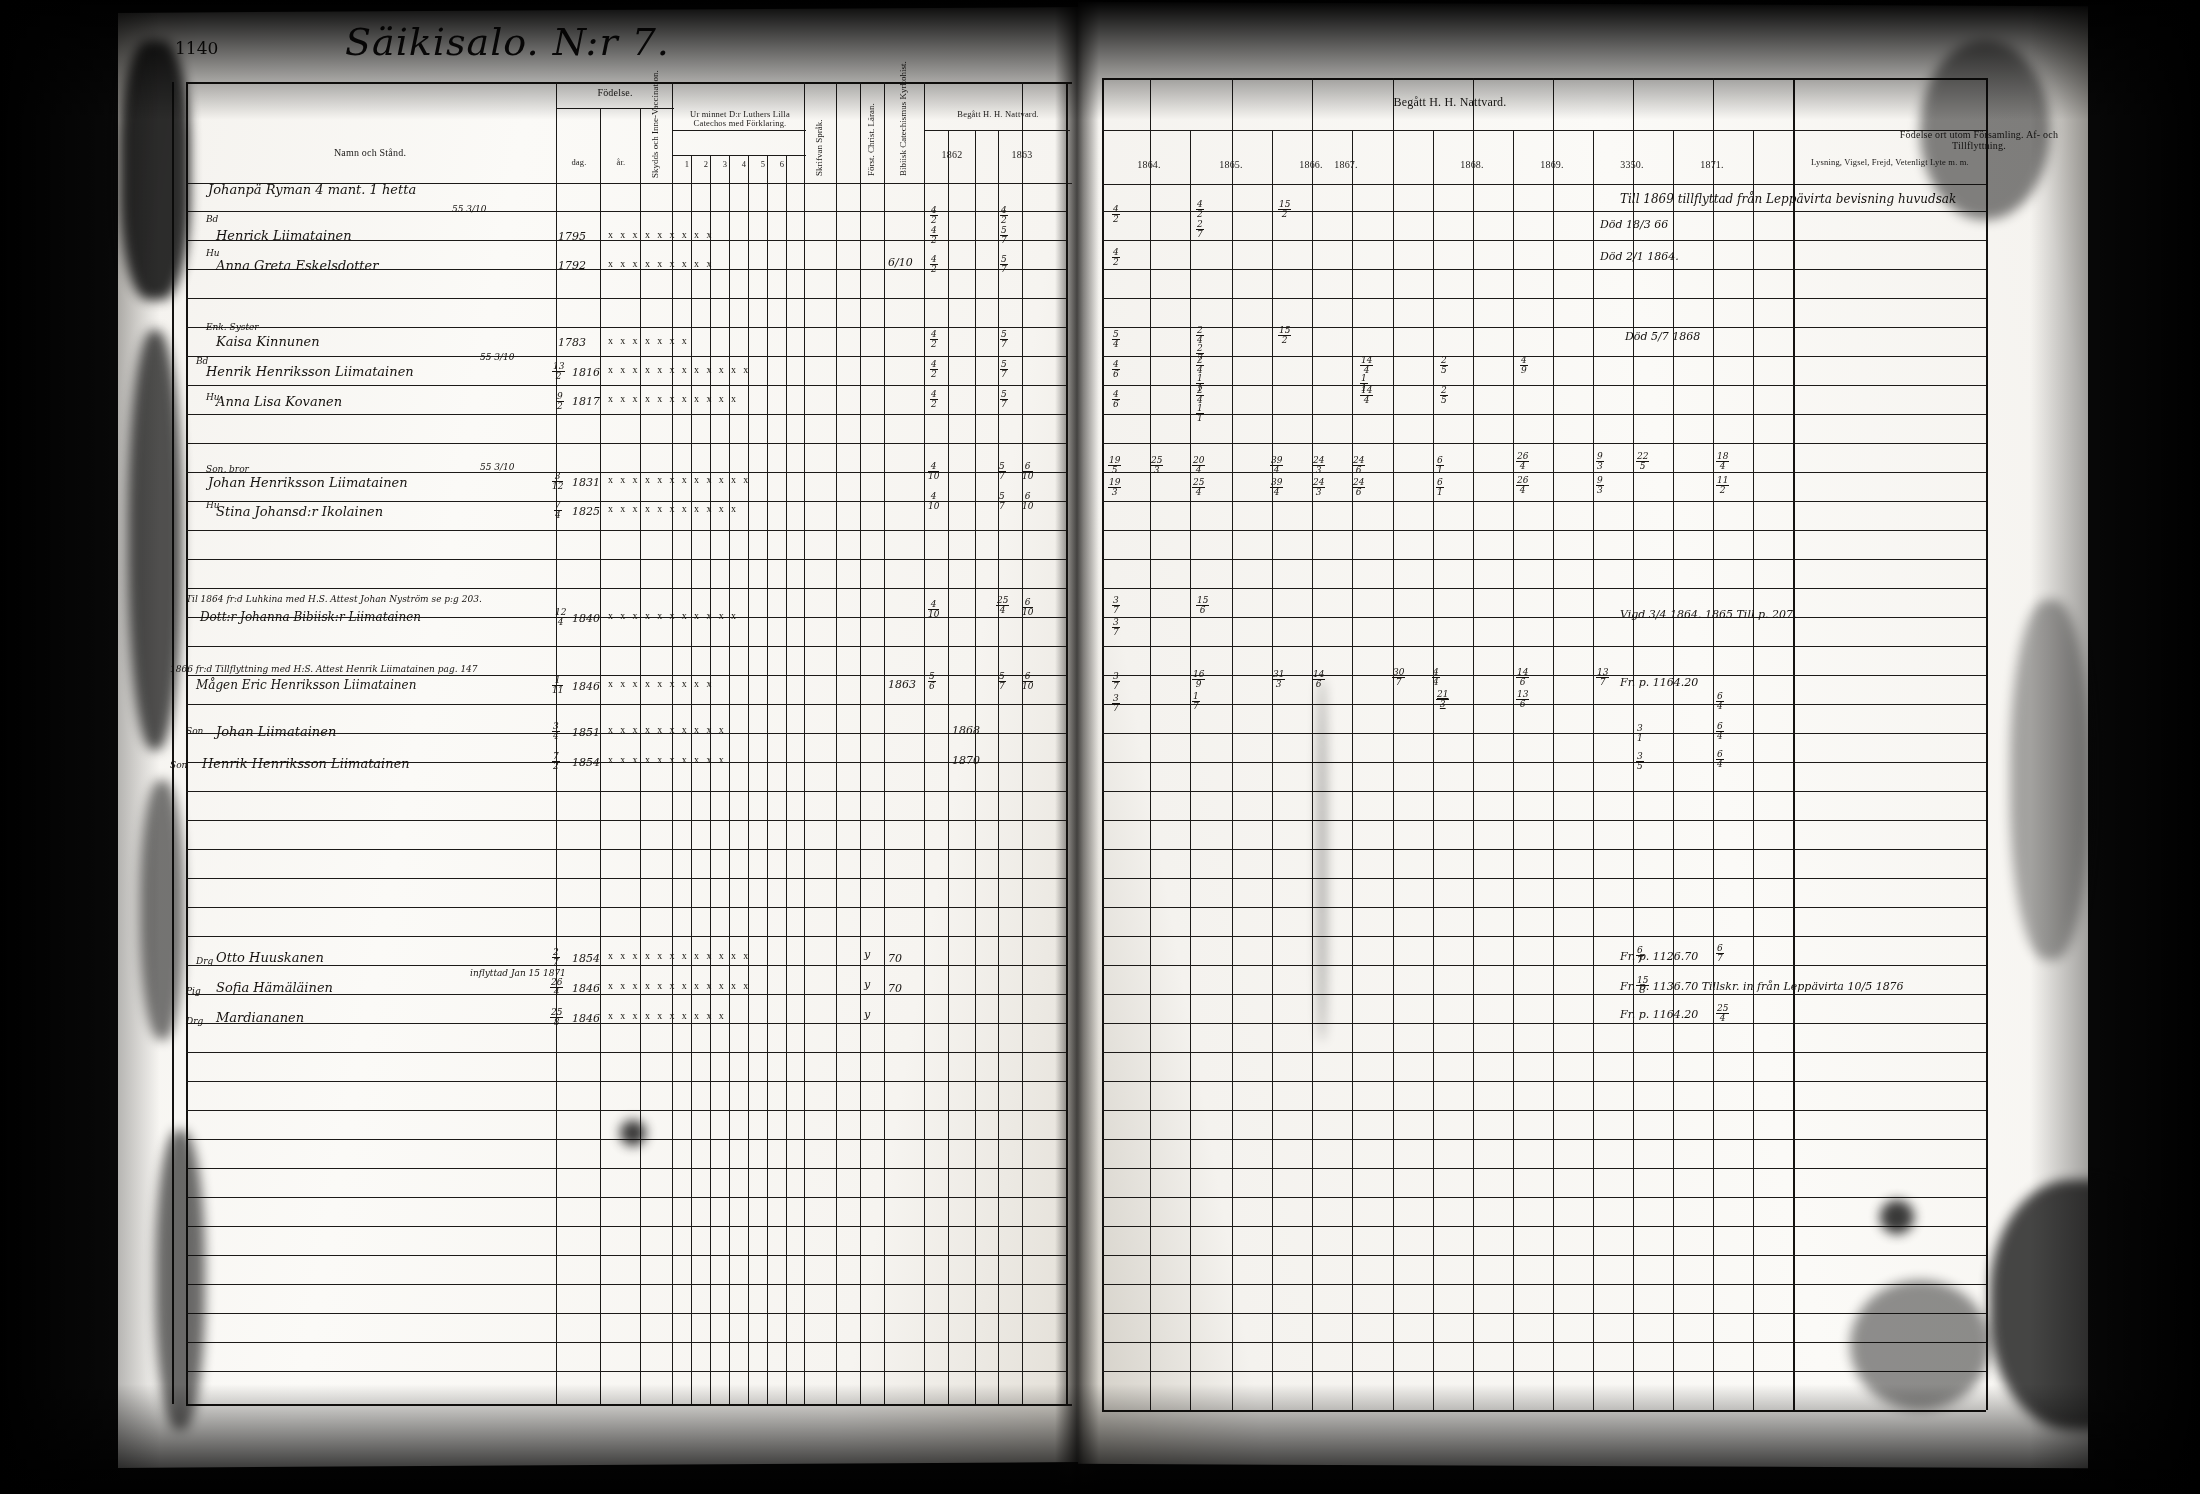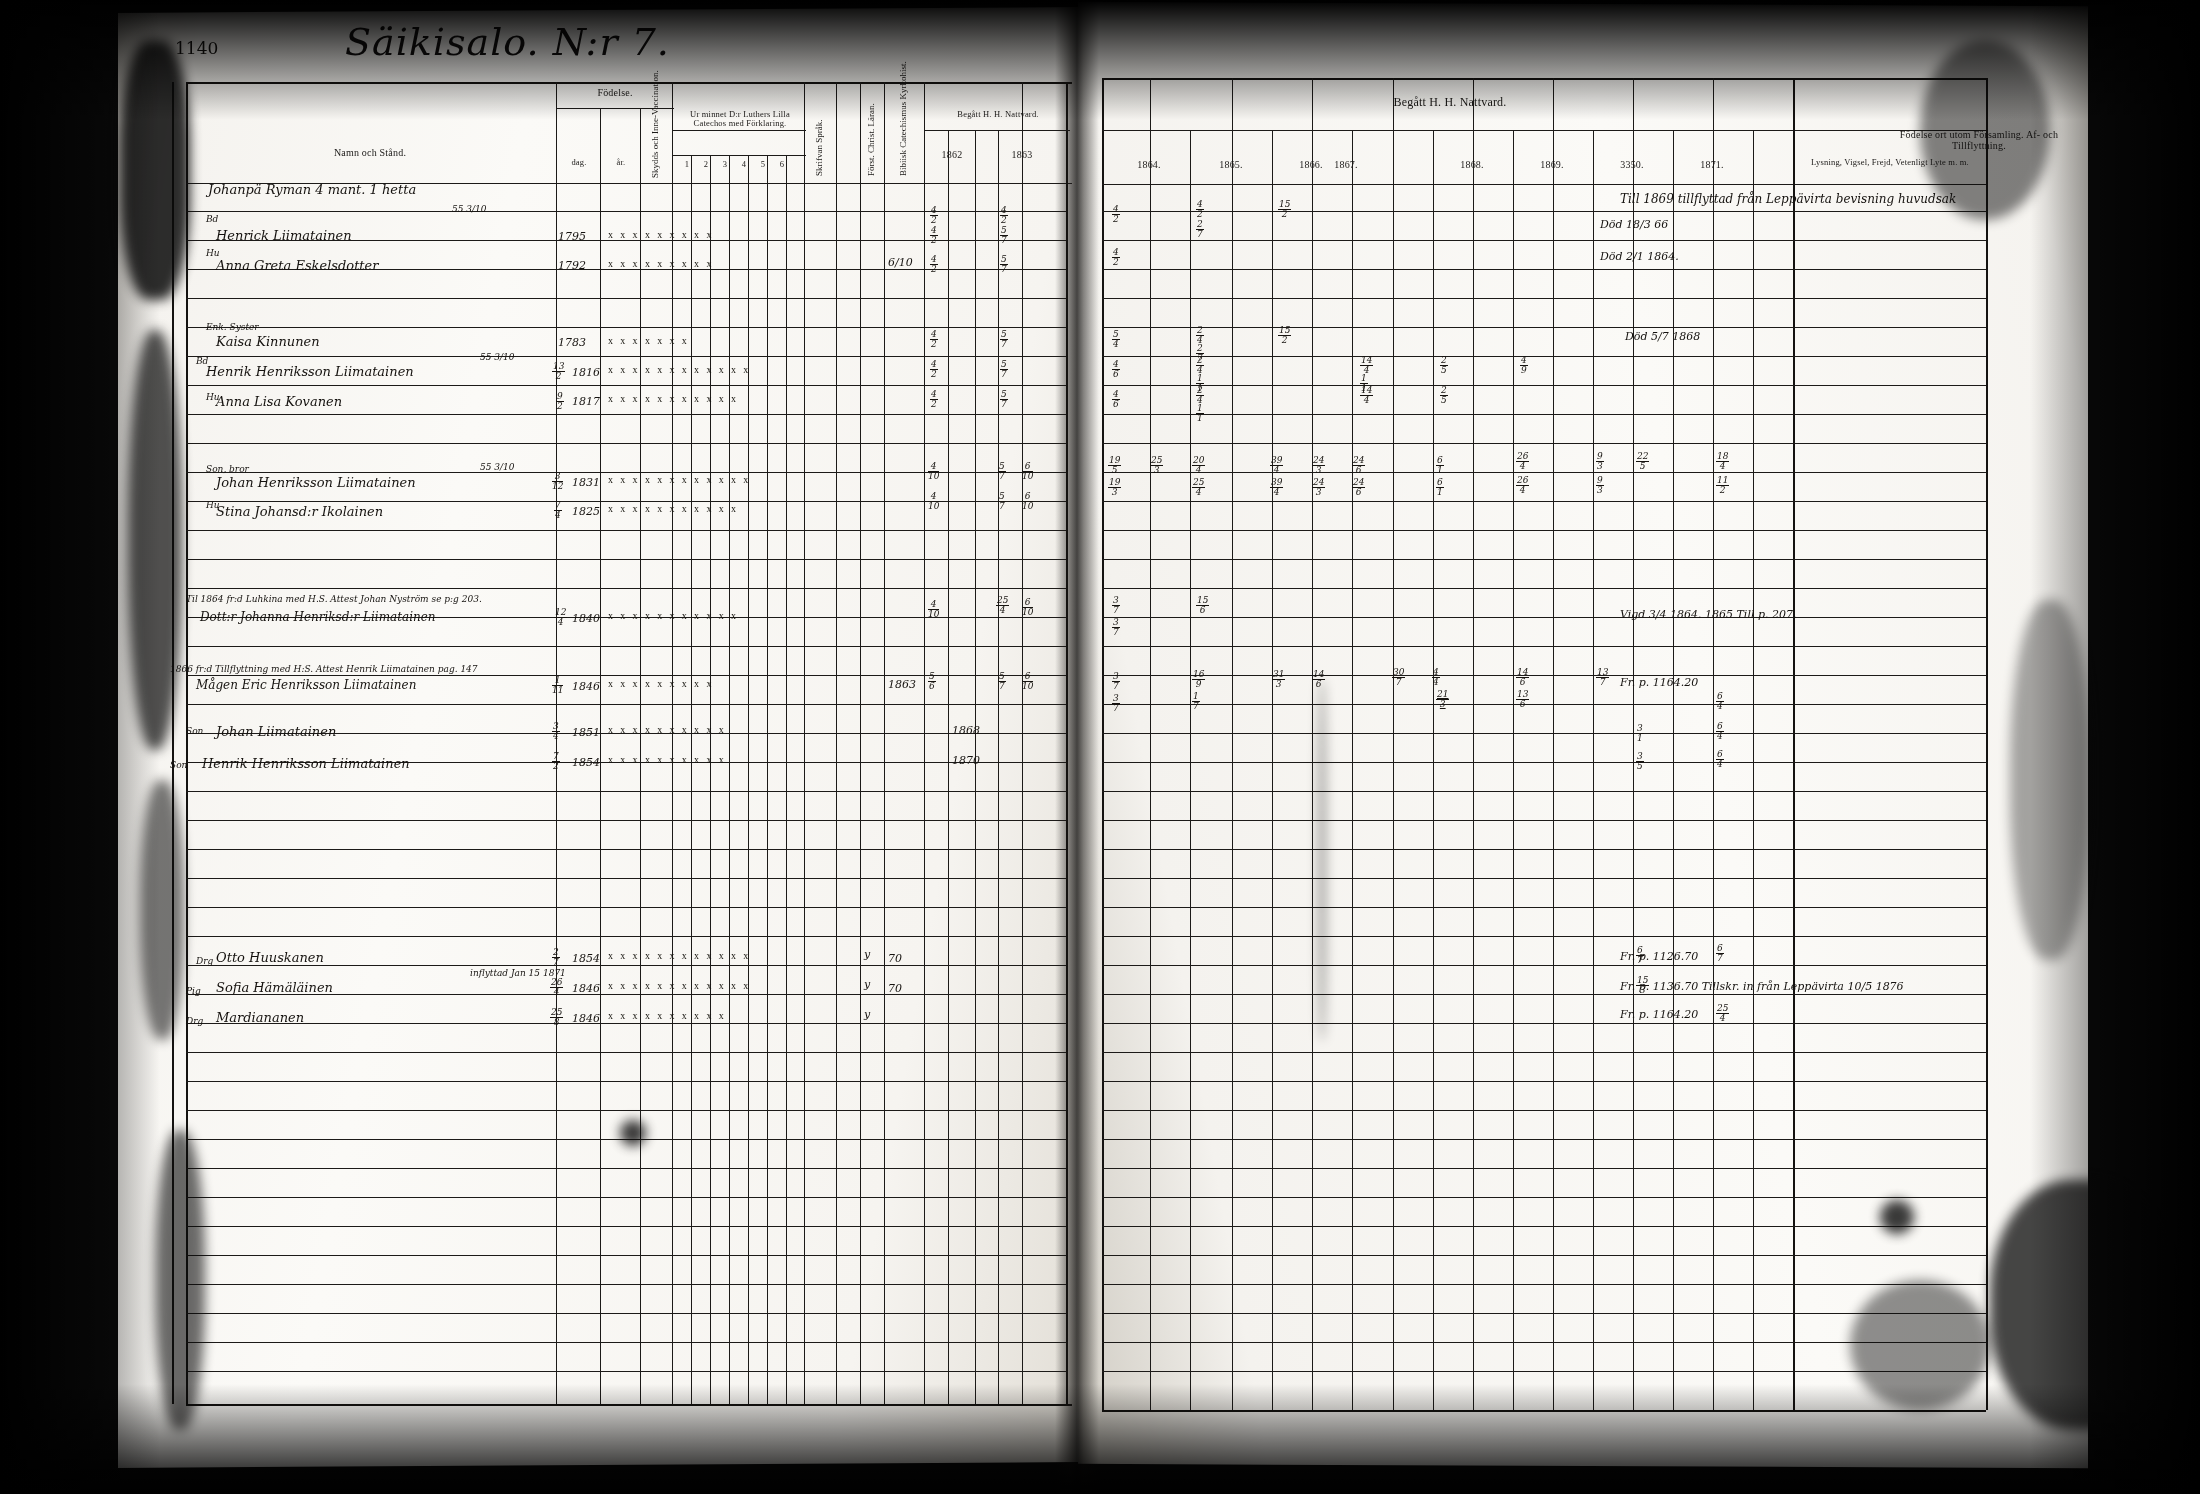--- a/index.html
+++ b/index.html
@@ -277,33 +277,33 @@
     <div class="marks" style="left:608px;top:364px;">x  x  x  x  x  x  x  x  x  x  x  x</div>
 
     <div class="hw xs" style="left:206px;top:392px;">Hu</div>
     <div class="hw t" style="left:216px;top:394px;">Anna Lisa Kovanen</div>
     <div class="fr" style="left:556px;top:392px;"><b>9</b>2</div>
     <div class="hw num" style="left:572px;top:395px;">1817</div>
     <div class="marks" style="left:608px;top:393px;">x  x  x  x  x  x  x  x  x  x  x</div>
 
     <div class="hw xs" style="left:206px;top:464px;">Son, bror</div>
     <div class="hw xs" style="left:480px;top:462px;">55 3/10</div>
-    <div class="hw t" style="left:216px;top:475px;">Johan Henriksson Liimatainen</div>
+    <div class="hw t" style="left:208px;top:475px;">Johan Henriksson Liimatainen</div>
     <div class="fr" style="left:552px;top:472px;"><b>3</b>12</div>
     <div class="hw num" style="left:572px;top:476px;">1831</div>
     <div class="marks" style="left:608px;top:474px;">x  x  x  x  x  x  x  x  x  x  x  x</div>
 
     <div class="hw xs" style="left:206px;top:500px;">Hu</div>
     <div class="hw t" style="left:216px;top:504px;">Stina Johansd:r Ikolainen</div>
     <div class="fr" style="left:554px;top:501px;"><b>7</b>4</div>
     <div class="hw num" style="left:572px;top:505px;">1825</div>
     <div class="marks" style="left:608px;top:503px;">x  x  x  x  x  x  x  x  x  x  x</div>
 
     <div class="hw xs" style="left:186px;top:594px;">Til 1864 fr:d Luhkina med H.S. Attest Johan Nyström se p:g 203.</div>
-    <div class="hw t" style="left:200px;top:610px;font-size:12px;">Dott:r Johanna Henriksd:r Liimatainen</div>
+    <div class="hw t" style="left:200px;top:610px;font-size:12px;">Dott:r Johanna Bibiisk:r Liimatainen</div>
     <div class="fr" style="left:554px;top:608px;"><b>12</b>4</div>
     <div class="hw num" style="left:572px;top:612px;">1840</div>
     <div class="marks" style="left:608px;top:610px;">x  x  x  x  x  x  x  x  x  x  x</div>
     <div class="hw s" style="left:1620px;top:608px;">Vigd 3/4 1864. 1865 Till p. 207.</div>
 
     <div class="hw xs" style="left:170px;top:664px;">1866 fr:d Tillflyttning med H:S. Attest Henrik Liimatainen pag. 147</div>
     <div class="hw t" style="left:196px;top:678px;font-size:12px;">Mågen Eric Henriksson Liimatainen</div>
     <div class="fr" style="left:552px;top:676px;"><b>1</b>11</div>
     <div class="hw num" style="left:572px;top:680px;">1846</div>
     <div class="marks" style="left:608px;top:678px;">x  x  x  x  x  x  x  x  x</div>

